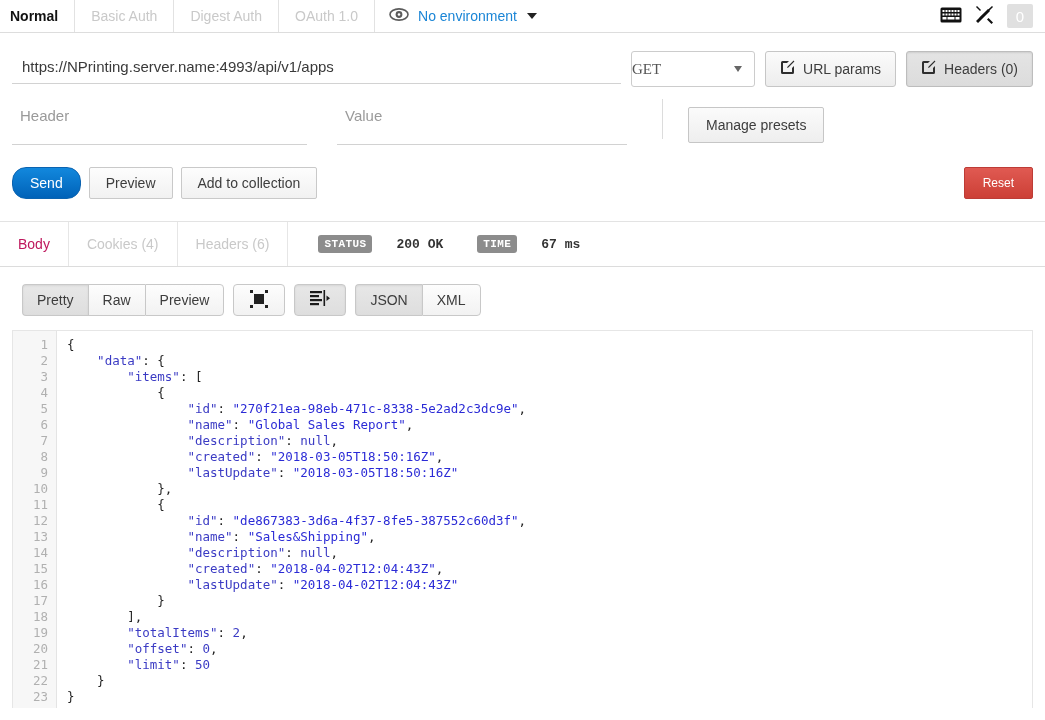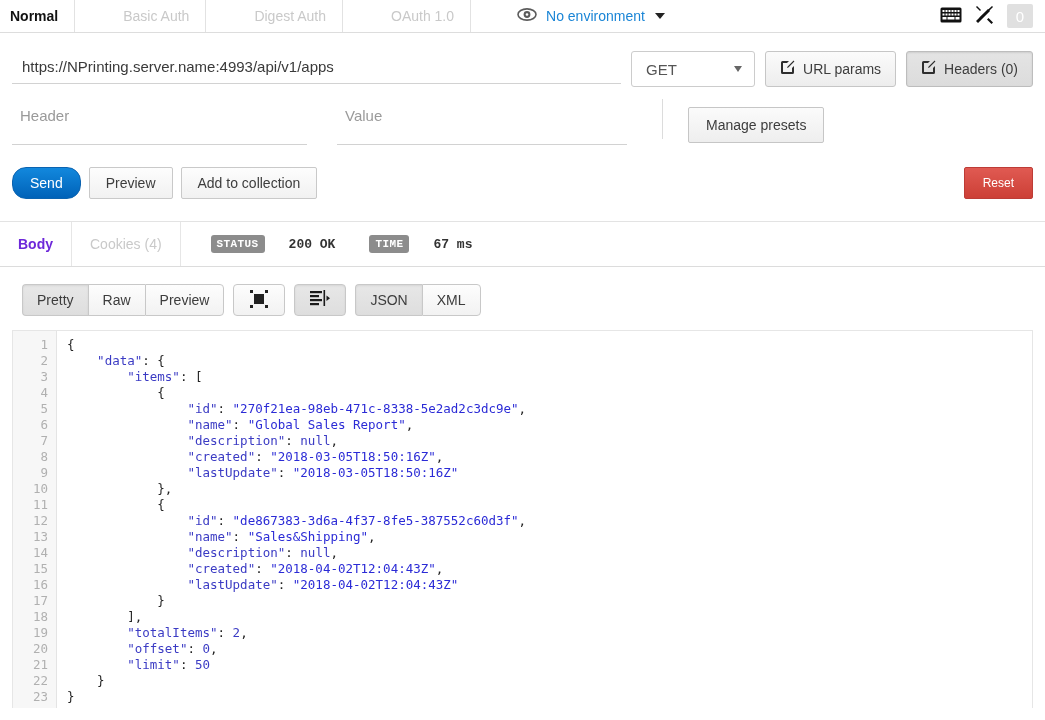--- a/index.html
+++ b/index.html
@@ -16,21 +16,20 @@
     overflow: hidden;
   }
 
   
   .topbar {
     display: flex;
     align-items: stretch;
     height: 32px;
     border-bottom: 1px solid #dddddd;
     background: #ffffff;
-    gap: 32px;
   }
   .auth-tab {
     display: flex;
     align-items: center;
     padding: 0 16px;
     font-size: 14px;
     color: #c9c9c9;
     border-right: 1px solid #e2e2e2;
     white-space: nowrap;
     cursor: pointer;
@@ -103,25 +102,25 @@
   }
   .method-select {
     position: relative;
     width: 124px;
     height: 36px;
     border: 1px solid #cccccc;
     border-radius: 3px;
     background: #ffffff;
     display: flex;
     align-items: center;
-    padding-left: 14px;
     font-size: 15px;
     color: #555555;
     cursor: pointer;
     box-sizing: border-box;
+    font-family: Liberation Serif, serif;
   }
   .method-select .sel-caret {
     position: absolute;
     right: 12px;
     width: 0; height: 0;
     border-left: 4px solid transparent;
     border-right: 4px solid transparent;
     border-top: 6px solid #666;
   }
   .gbtn {
@@ -242,21 +241,21 @@
   .resp-tab {
     display: flex;
     align-items: center;
     padding: 0 18px;
     font-size: 14px;
     color: #c9c9c9;
     border-right: 1px solid #e6e6e6;
     cursor: pointer;
     white-space: nowrap;
   }
-  .resp-tab.active { color: #6d28d9; font-weight: bold; }
+  .resp-tab.active { color: #be185d; font-weight: normal; }
   .status-zone {
     display: flex;
     align-items: center;
     gap: 24px;
     padding-left: 30px;
     font-size: 13px;
     color: #333;
     font-family: Liberation Mono, monospace;
   }
   .pill {
@@ -445,20 +444,23 @@
   <div class="action-spacer"></div>
   <button class="btn-reset">Reset</button>
 </div>
 
 <div class="resp-tabbar">
   <div class="resp-tab active">
     <span>Body</span>
   </div>
   <div class="resp-tab">
     <span>Cookies (4)</span>
+  </div>
+  <div class="resp-tab">
+    <span>Headers (6)</span>
   </div>
   <div class="status-zone">
     <span class="pill">STATUS</span>
     <span class="status-val">200 OK</span>
     <span class="pill">TIME</span>
     <span class="time-val">67 ms</span>
   </div>
 </div>
 
 <div class="fmt-row">

